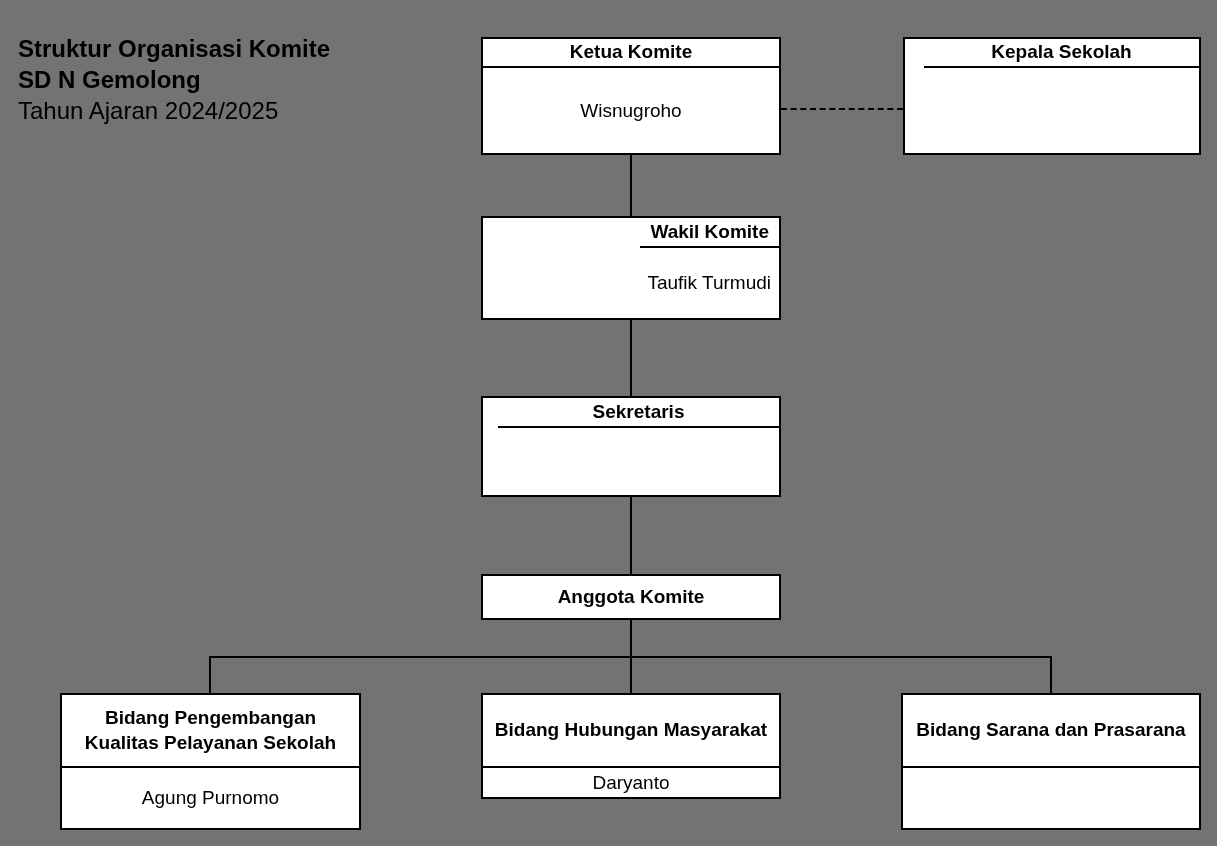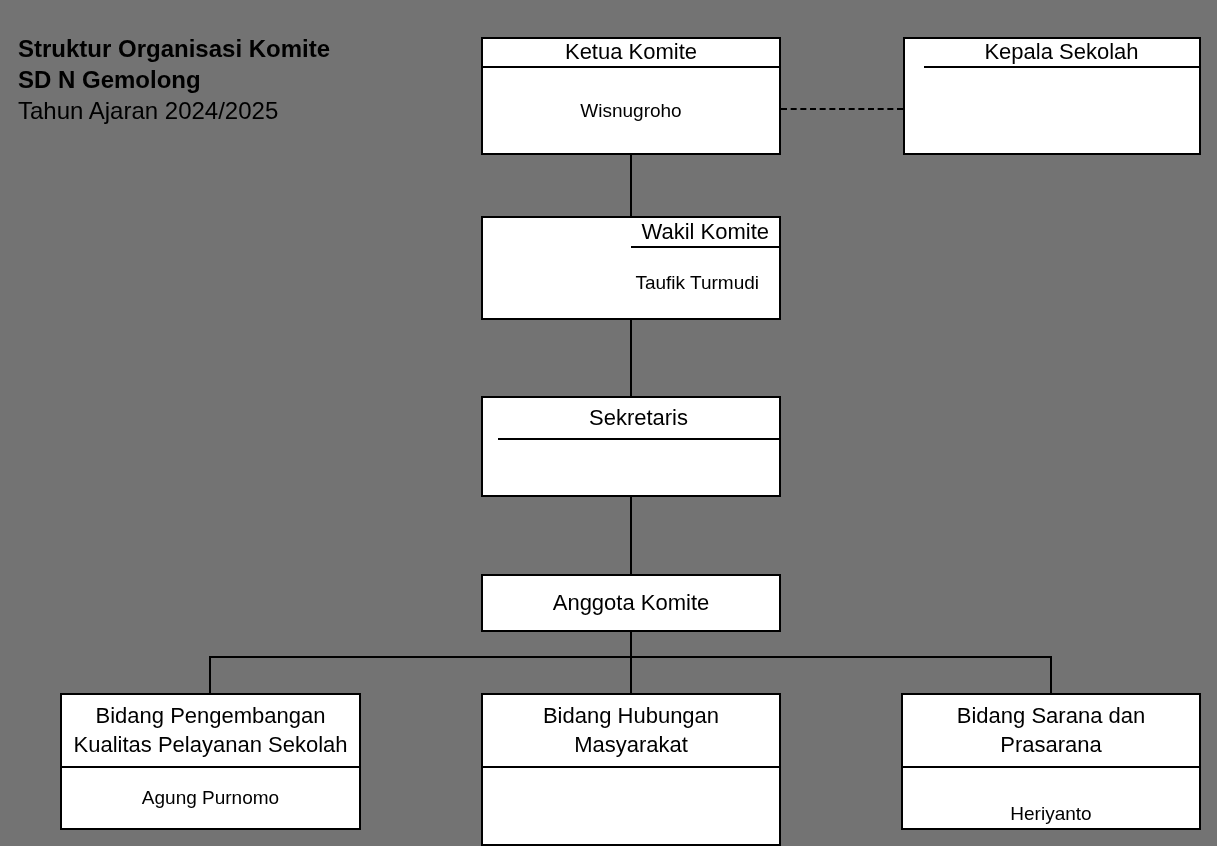--- a/index.html
+++ b/index.html
@@ -5,29 +5,29 @@
   * { margin:0; padding:0; box-sizing:border-box; }
   html,body { background:#ffffff; }
   body { font-family:"Liberation Sans", sans-serif; color:#000000; }
   .canvas { position:relative; width:1217px; height:846px; background:#737373; overflow:hidden; }
 
   .title-block { position:absolute; left:18px; top:33px; font-size:24px; line-height:31px; }
   .title-bold { font-weight:bold; }
 
   .node { position:absolute; border:2px solid #000000; background:#ffffff; display:flex; flex-direction:column; }
   .node .role {
-    font-weight:normal; font-size:22px; line-height:1.3;
+    font-weight:bold; font-size:19px; line-height:1.3;
     border-bottom:2px solid #000000;
     display:flex; align-items:center; justify-content:center;
     text-align:center; padding:8px 10px;
   }
   .node .name {
     flex:1; font-size:19px;
     display:flex; align-items:center; justify-content:center;
-    text-align:center; padding:0 20px;
+    text-align:center; padding:0 8px;
   }
   .node.single .role { border-bottom:none; flex:1; }
 
   .line { position:absolute; background:#000000; }
   .line-dashed { position:absolute; height:0; border-top:2px dashed #000000; }
 </style>
 </head>
 <body>
 
 <div class="canvas">
@@ -55,34 +55,34 @@
   <div class="node" style="left:903px; top:37px; width:298px; height:118px;">
     <div class="role" style="height:29px;margin-left:19px;">Kepala Sekolah</div>
   </div>
 
   <div class="node" style="left:481px; top:216px; width:300px; height:104px;align-items:flex-end;">
     <div class="role" style="height:30px;">Wakil Komite</div>
     <div class="name">Taufik Turmudi</div>
   </div>
 
   <div class="node" style="left:481px; top:396px; width:300px; height:101px;">
-    <div class="role" style="height:42px;margin-left:15px;">Sekretaris</div>
+    <div class="role" style="height:30px;margin-left:15px;">Sekretaris</div>
   </div>
 
-  <div class="node single" style="left:481px; top:574px; width:300px; height:58px;">
+  <div class="node single" style="left:481px; top:574px; width:300px; height:46px;">
     <div class="role">Anggota Komite</div>
   </div>
 
   <div class="node" style="left:60px; top:693px; width:301px; height:137px;">
     <div class="role" style="height:73px;">Bidang Pengembangan Kualitas Pelayanan Sekolah</div>
     <div class="name">Agung Purnomo</div>
   </div>
 
-  <div class="node" style="left:481px; top:693px; width:300px; height:153px;">
+  <div class="node" style="left:481px; top:693px; width:300px; height:106px;">
     <div class="role" style="height:73px;">Bidang Hubungan Masyarakat</div>
+    <div class="name">Daryanto</div>
   </div>
 
   <div class="node" style="left:901px; top:693px; width:300px; height:137px;gap:32px;">
     <div class="role" style="height:73px;">Bidang Sarana dan Prasarana</div>
-    <div class="name">Heriyanto</div>
   </div>
 
 </div>
 
 </body></html>

